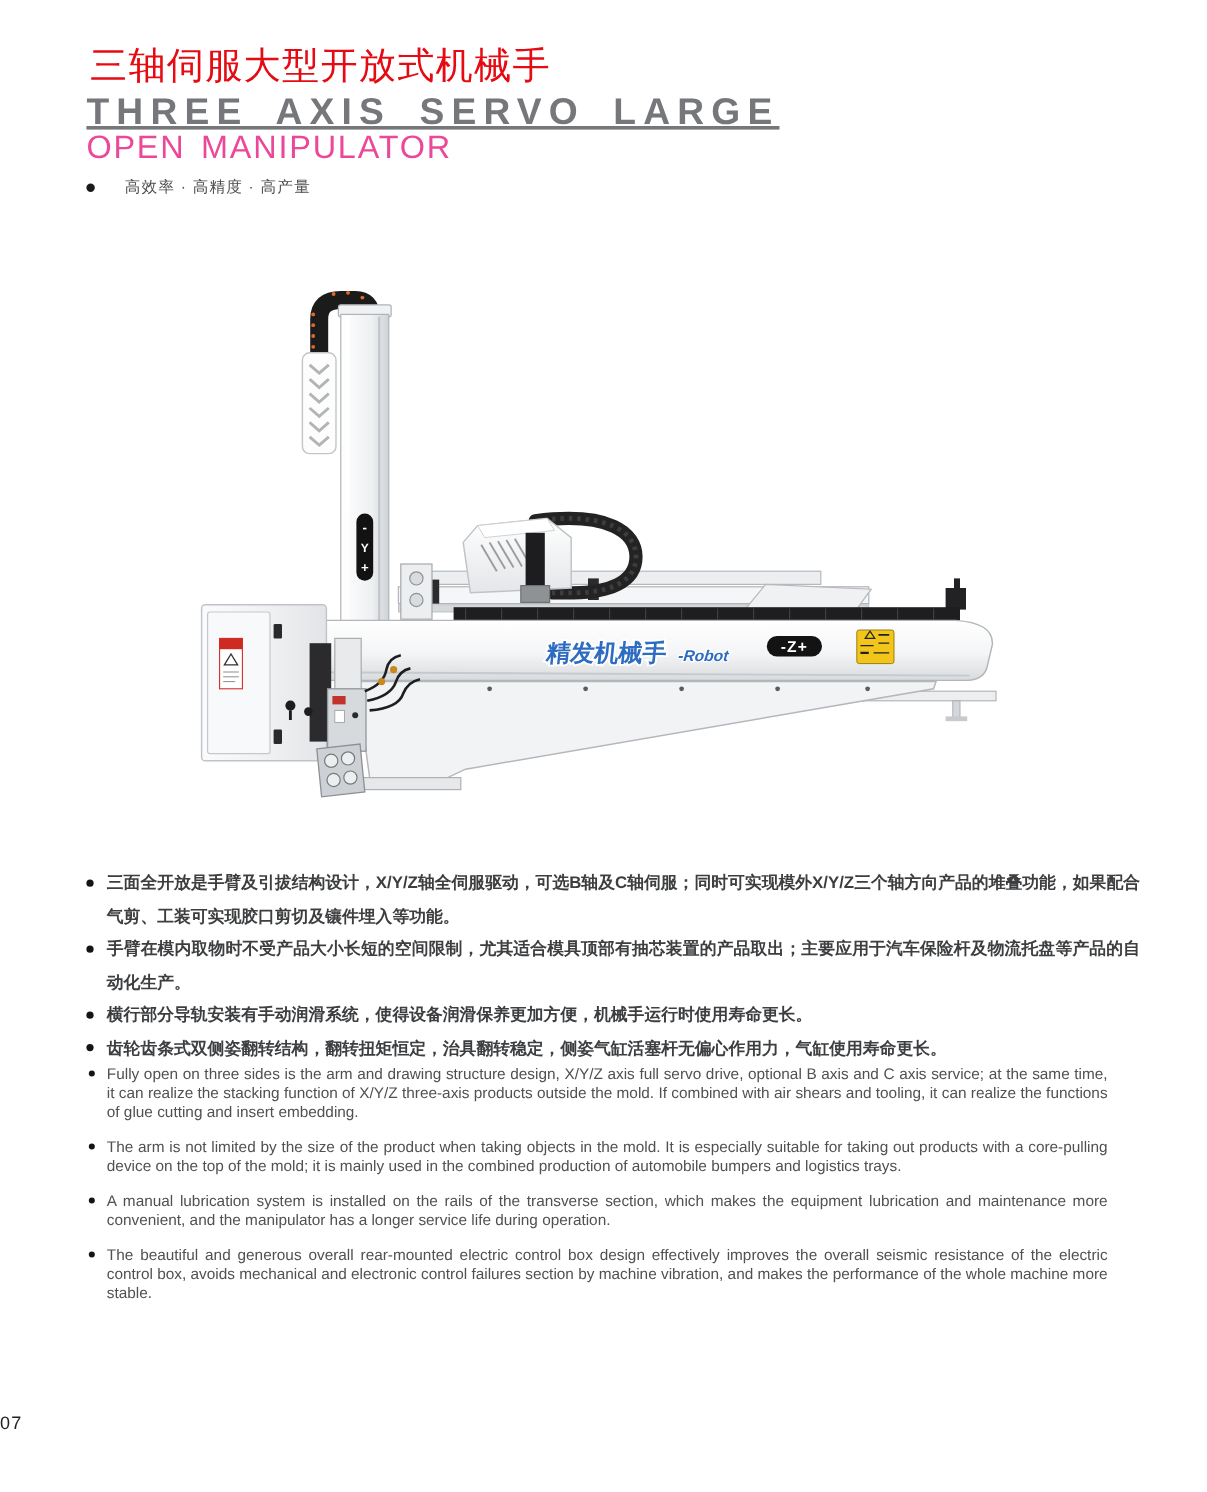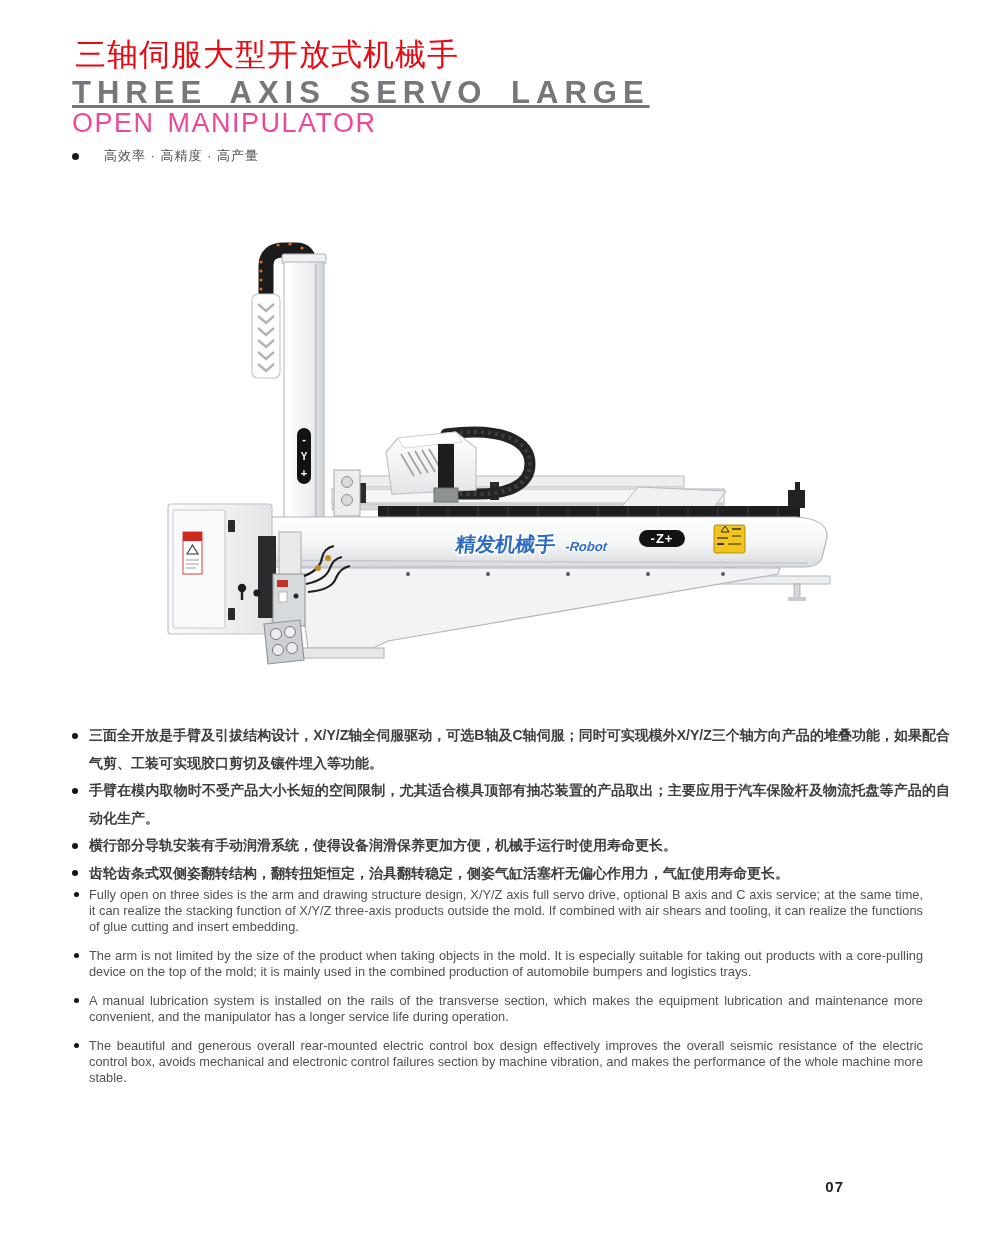--- a/index.html
+++ b/index.html
@@ -51,21 +51,21 @@
     position:relative; padding-left:17px; margin:0 0 13px 0;
     font-size:12.8px; line-height:16px; color:#505153;
     text-align:justify;
   }
   .en-item .li-dot {
     position:absolute; left:2px; top:5px;
     width:5px; height:5px; border-radius:50%; background:#141414;
   }
   .page-num {
     position:absolute; left:0; top:1178px; width:844px;
-    text-align:right; font-size:15px; font-weight:bold;
+    text-align:left; font-size:15px; font-weight:normal;
     color:#232323; letter-spacing:1px;
   }
 </style>
 </head>
 <body>
 
 <h1 class="title-cn">三轴伺服大型开放式机械手</h1>
 <h2 class="title-en1">THREE AXIS SERVO LARGE</h2>
 <h2 class="title-en2">OPEN MANIPULATOR</h2>
 

